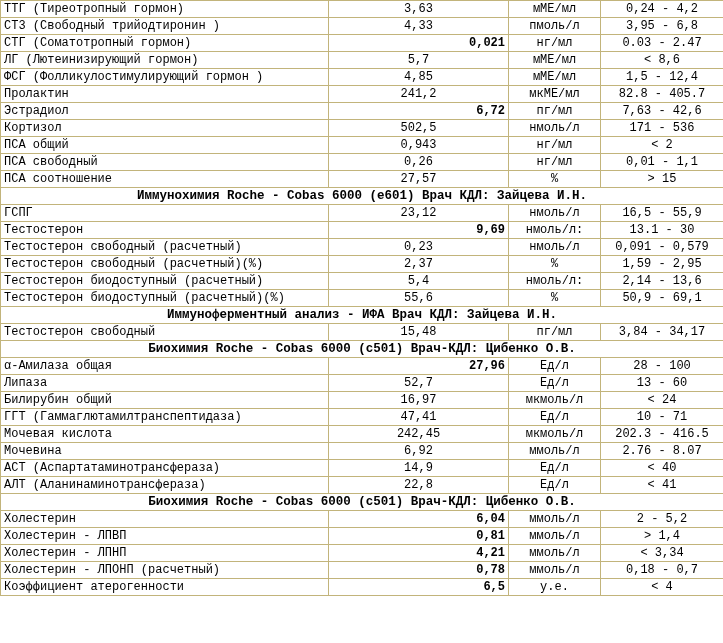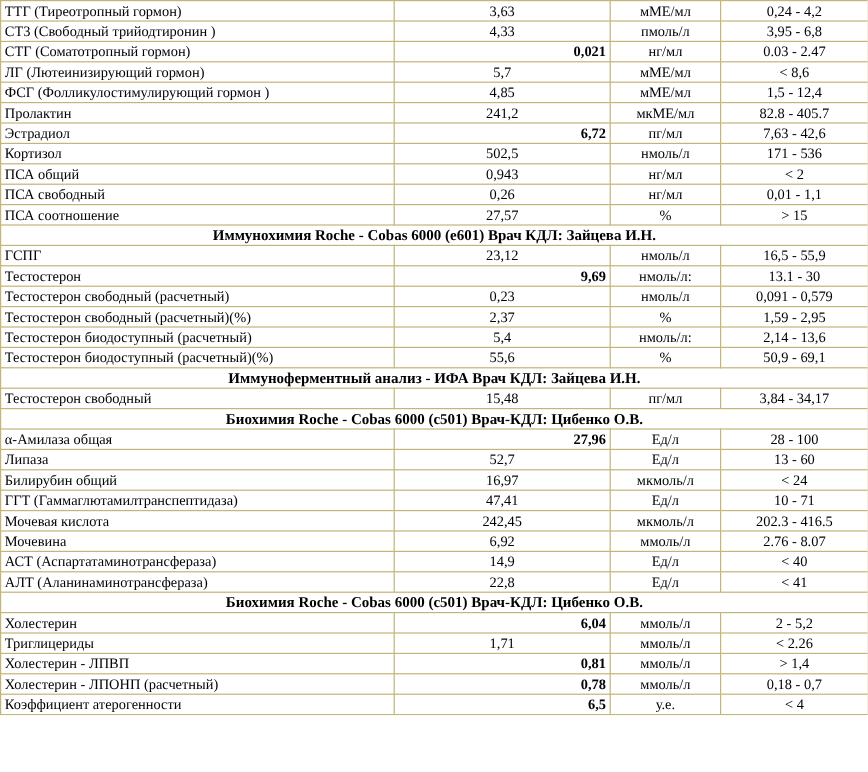--- a/index.html
+++ b/index.html
@@ -11,21 +11,21 @@
     padding: 0;
     background: #ffffff;
   }
   .report-wrap {
     width: 723px;
   }
   table.lab-table {
     border-collapse: collapse;
     table-layout: fixed;
     width: 723px;
-    font-family: Liberation Serif, serif;
+    font-family: Liberation Mono, monospace;
     font-size: 12px;
     color: var(--text-color);
   }
   table.lab-table col.c-name  { width: 328px; }
   table.lab-table col.c-value { width: 180px; }
   table.lab-table col.c-units { width: 92px; }
   table.lab-table col.c-range { width: 123px; }
   table.lab-table td {
     border: 1px solid var(--border-color);
     height: 16px;
@@ -227,30 +227,30 @@
         <tr>
           <td colspan="4" class="section">Биохимия Roche - Cobas 6000 (c501) Врач-КДЛ: Цибенко О.В.</td>
         </tr>
         <tr>
           <td class="name">Холестерин</td>
           <td class="value bold">6,04</td>
           <td class="units">ммоль/л</td>
           <td class="range">2 - 5,2</td>
         </tr>
         <tr>
-          <td class="name">Триглицериды</td>
-          <td class="value">1,71</td>
-          <td class="units">ммоль/л</td>
-          <td class="range">&lt; 2.26</td>
-        </tr>
-        <tr>
           <td class="name">Холестерин - ЛПВП</td>
           <td class="value bold">0,81</td>
           <td class="units">ммоль/л</td>
           <td class="range">&gt; 1,4</td>
+        </tr>
+        <tr>
+          <td class="name">Холестерин - ЛПНП</td>
+          <td class="value bold">4,21</td>
+          <td class="units">ммоль/л</td>
+          <td class="range">&lt; 3,34</td>
         </tr>
         <tr>
           <td class="name">Холестерин - ЛПОНП (расчетный)</td>
           <td class="value bold">0,78</td>
           <td class="units">ммоль/л</td>
           <td class="range">0,18 - 0,7</td>
         </tr>
         <tr>
           <td class="name">Коэффициент атерогенности</td>
           <td class="value bold">6,5</td>

